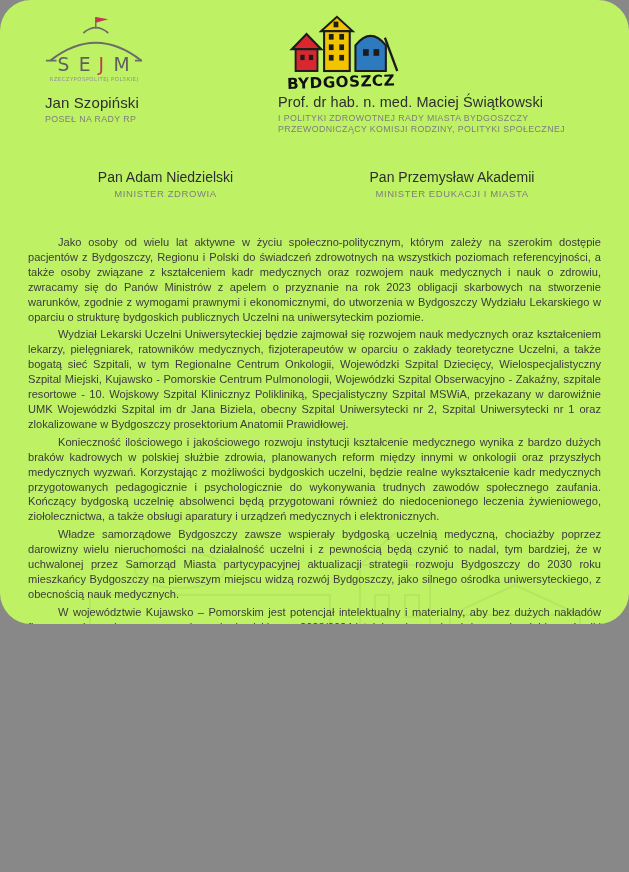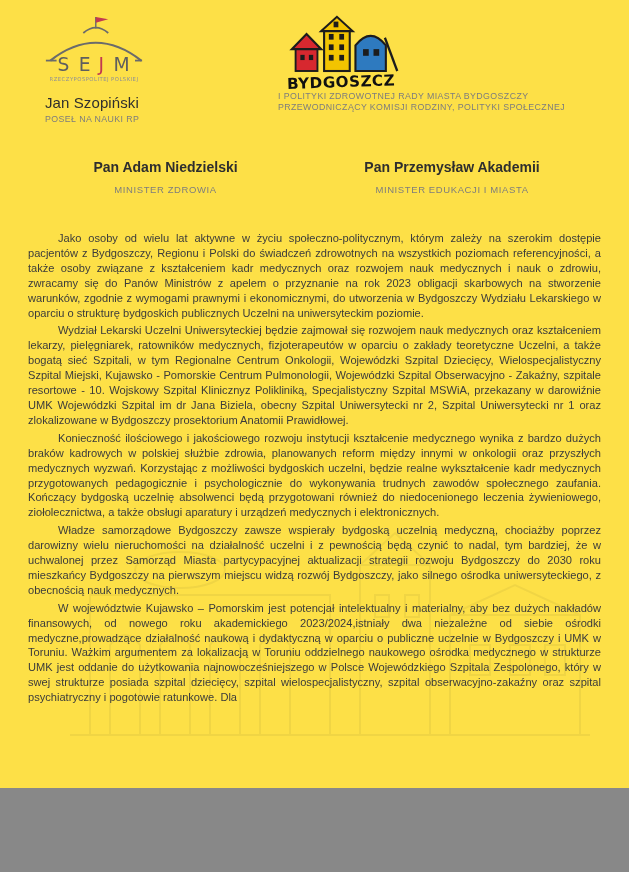--- a/index.html
+++ b/index.html
@@ -1,24 +1,25 @@
 <!DOCTYPE html>
 <html><head>
 <meta charset="utf-8">
 <style>
   html, body { margin: 0; padding: 0; background: #888; }
   .page {
     position: relative;
     width: 629px;
-    height: 788px;
+    height: 624px;
     margin: 0 auto;
-    background: #fde047;
+    background: #bef264;
     overflow: hidden;
     font-family: "Liberation Sans", "DejaVu Sans", sans-serif;
     color: #3b3b3b;
+    border-radius: 31px;
   }
   
   .letterhead {
     display: grid;
     grid-template-columns: 250px 1fr;
     margin: 14px 28px 0 28px;
   }
   .sender-left { padding-left: 17px; }
   .sender-right { padding-left: 0; }
   .logo-box { height: 74px; display: flex; align-items: flex-start; }
@@ -39,28 +40,28 @@
   }
   
   .recipients {
     display: grid;
     grid-template-columns: 48% 52%;
     margin: 34px 28px 0 28px;
   }
   .recipient { text-align: center; }
   .recipient-name {
     font-size: 14px;
-    font-weight: bold;
+    font-weight: normal;
     color: #2e2e2e;
   }
   .recipient-title {
     font-size: 9.5px;
     color: #7d7d7d;
     letter-spacing: 0.6px;
-    margin-top: 9px;
+    margin-top: 3px;
   }
   
   .letter-body {
     position: relative;
     z-index: 2;
     margin: 36px 28px 0 28px;
   }
   .letter-body p {
     margin: 0 0 3px 0;
     font-size: 11.1px;
@@ -119,21 +120,21 @@
           <text y="64" font-size="21" fill="#5f5f5f" font-weight="500">
             <tspan x="14">S</tspan>
             <tspan x="38">E</tspan>
             <tspan x="60" fill="#c23a50">J</tspan>
             <tspan x="77">M</tspan>
           </text>
           <text x="55" y="75" font-size="6" letter-spacing="0.5" fill="#929292" text-anchor="middle">RZECZYPOSPOLITEJ POLSKIEJ</text>
         </svg>
       </div>
       <div class="sender-name">Jan Szopiński</div>
-      <div class="sender-title">POSEŁ NA NAUKI RP</div>
+      <div class="sender-title">POSEŁ NA RADY RP</div>
     </div>
 
     <div class="sender-right">
       <div class="logo-box" style="padding-left:8px;">
         <svg width="118" height="76" viewBox="0 0 122 80">
 
           <rect x="9" y="36" width="23" height="24" fill="#d7282f" stroke="#1c1c1c" stroke-width="2"></rect>
           <path d="M5 37 L20.5 21 L36 37 Z" fill="#d7282f" stroke="#1c1c1c" stroke-width="2.2"></path>
           <rect x="14" y="43" width="4.5" height="5.5" fill="#1c1c1c"></rect>
           <rect x="23" y="43" width="4.5" height="5.5" fill="#1c1c1c"></rect>
@@ -149,20 +150,21 @@
           <rect x="55" y="43" width="5" height="6" fill="#1c1c1c"></rect>
 
           <path d="M72 60 V33 Q88 13 104 33 V60 Z" fill="#2e7abf" stroke="#1c1c1c" stroke-width="2.2"></path>
           <rect x="80" y="37" width="6" height="7" fill="#1c1c1c"></rect>
           <rect x="91" y="37" width="6" height="7" fill="#1c1c1c"></rect>
           <path d="M103 25 L116 60" stroke="#1c1c1c" stroke-width="2.4" fill="none"></path>
 
           <text x="57" y="77" text-anchor="middle" font-size="16" font-weight="bold" letter-spacing="0.5" fill="#111" transform="rotate(-2 57 77)">BYDGOSZCZ</text>
         </svg>
       </div>
+      <div class="sender-name">Prof. dr hab. n. med. Maciej Świątkowski</div>
       <div class="sender-title">
         <div>I POLITYKI ZDROWOTNEJ RADY MIASTA BYDGOSZCZY</div>
         <div>PRZEWODNICZĄCY KOMISJI RODZINY, POLITYKI SPOŁECZNEJ</div>
       </div>
     </div>
   </div>
 
   <div class="recipients">
     <div class="recipient">
       <div class="recipient-name">Pan Adam Niedzielski</div>

